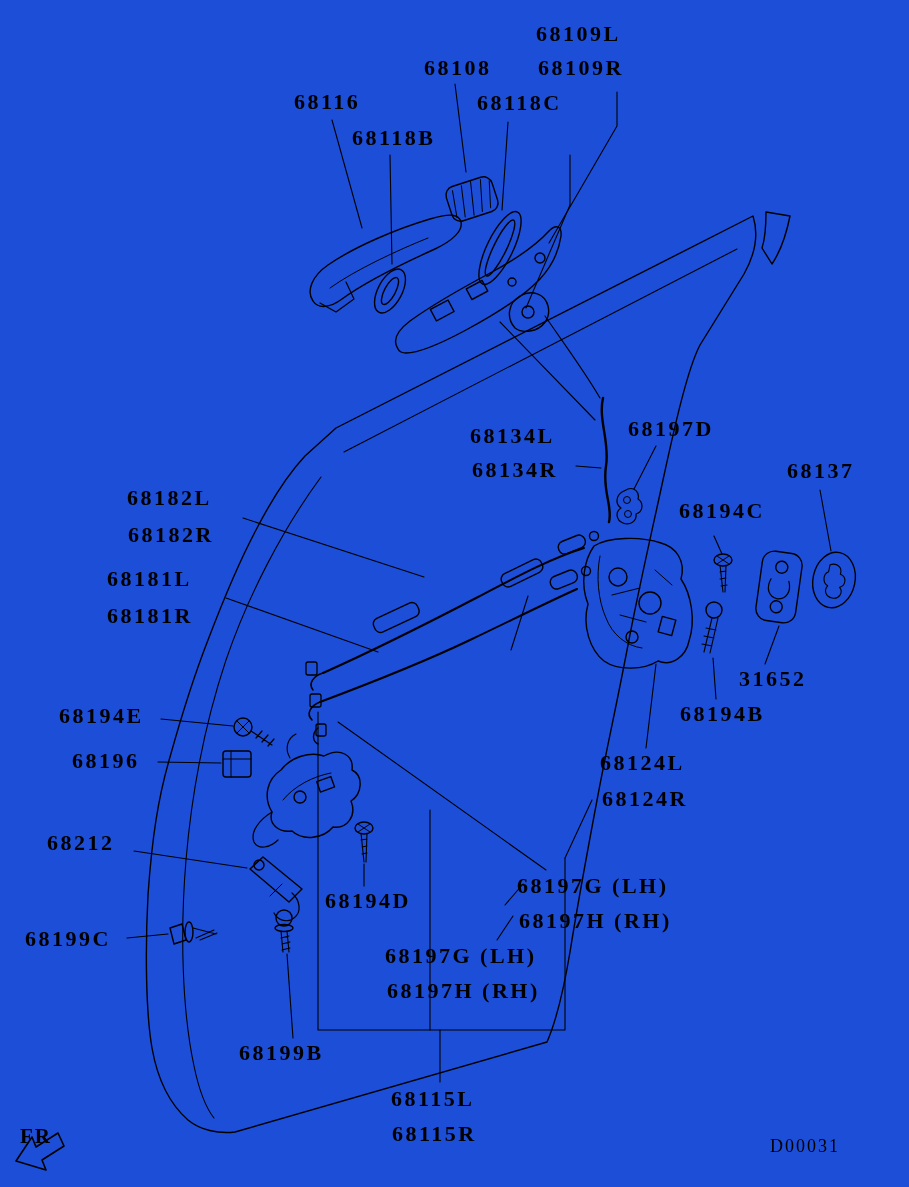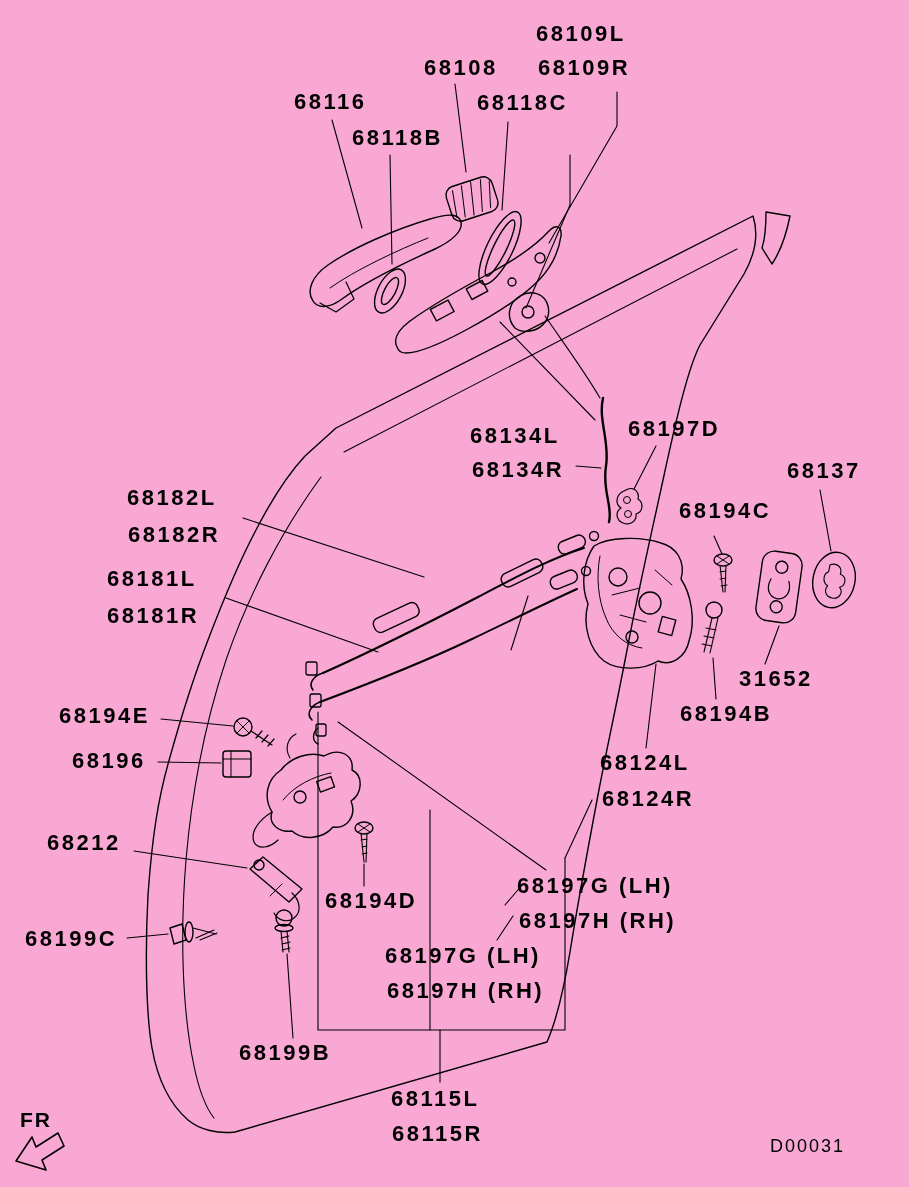--- a/index.html
+++ b/index.html
@@ -1,36 +1,36 @@
 <!DOCTYPE html>
 <html><head>
 <meta charset="utf-8">
 <style>
   html,body{margin:0;padding:0;background:#ffffff;}
   #stage{
     position:relative;
     width:909px;height:1187px;
-    background:#f9a8d4;
-    font-family:Liberation Sans, sans-serif;
+    background:#1d4ed8;
+    font-family:Liberation Serif, serif;
     overflow:hidden;
   }
   #art{position:absolute;left:0;top:0;z-index:0;}
   .lbl{
     position:absolute;
     z-index:2;
     font-weight:bold;
     font-size:22px;
     line-height:1.1;
     letter-spacing:2.5px;
     color:#000;
     white-space:nowrap;
   }
   .fr{
     position:absolute;z-index:2;
-    font-weight:bold;font-size:21px;letter-spacing:2px;color:#000;
+    font-weight:bold;font-size:21px;letter-spacing:2px;color:#000;margin-top:16px;
   }
   .code{
     position:absolute;z-index:2;
     font-size:18px;letter-spacing:2px;color:#000;
   }
 </style>
 </head>
 <body>
 
 <div id="stage">

